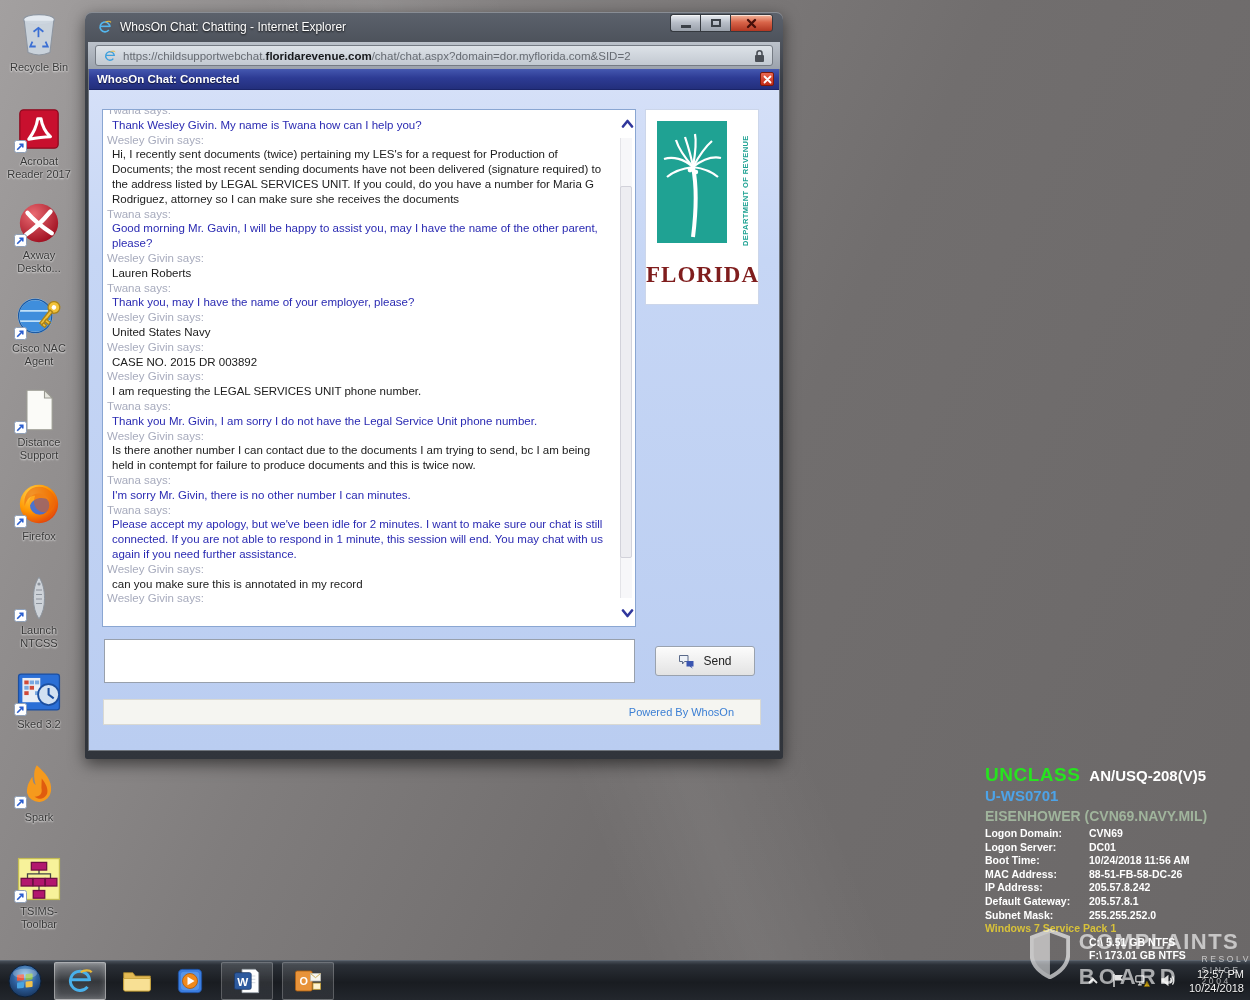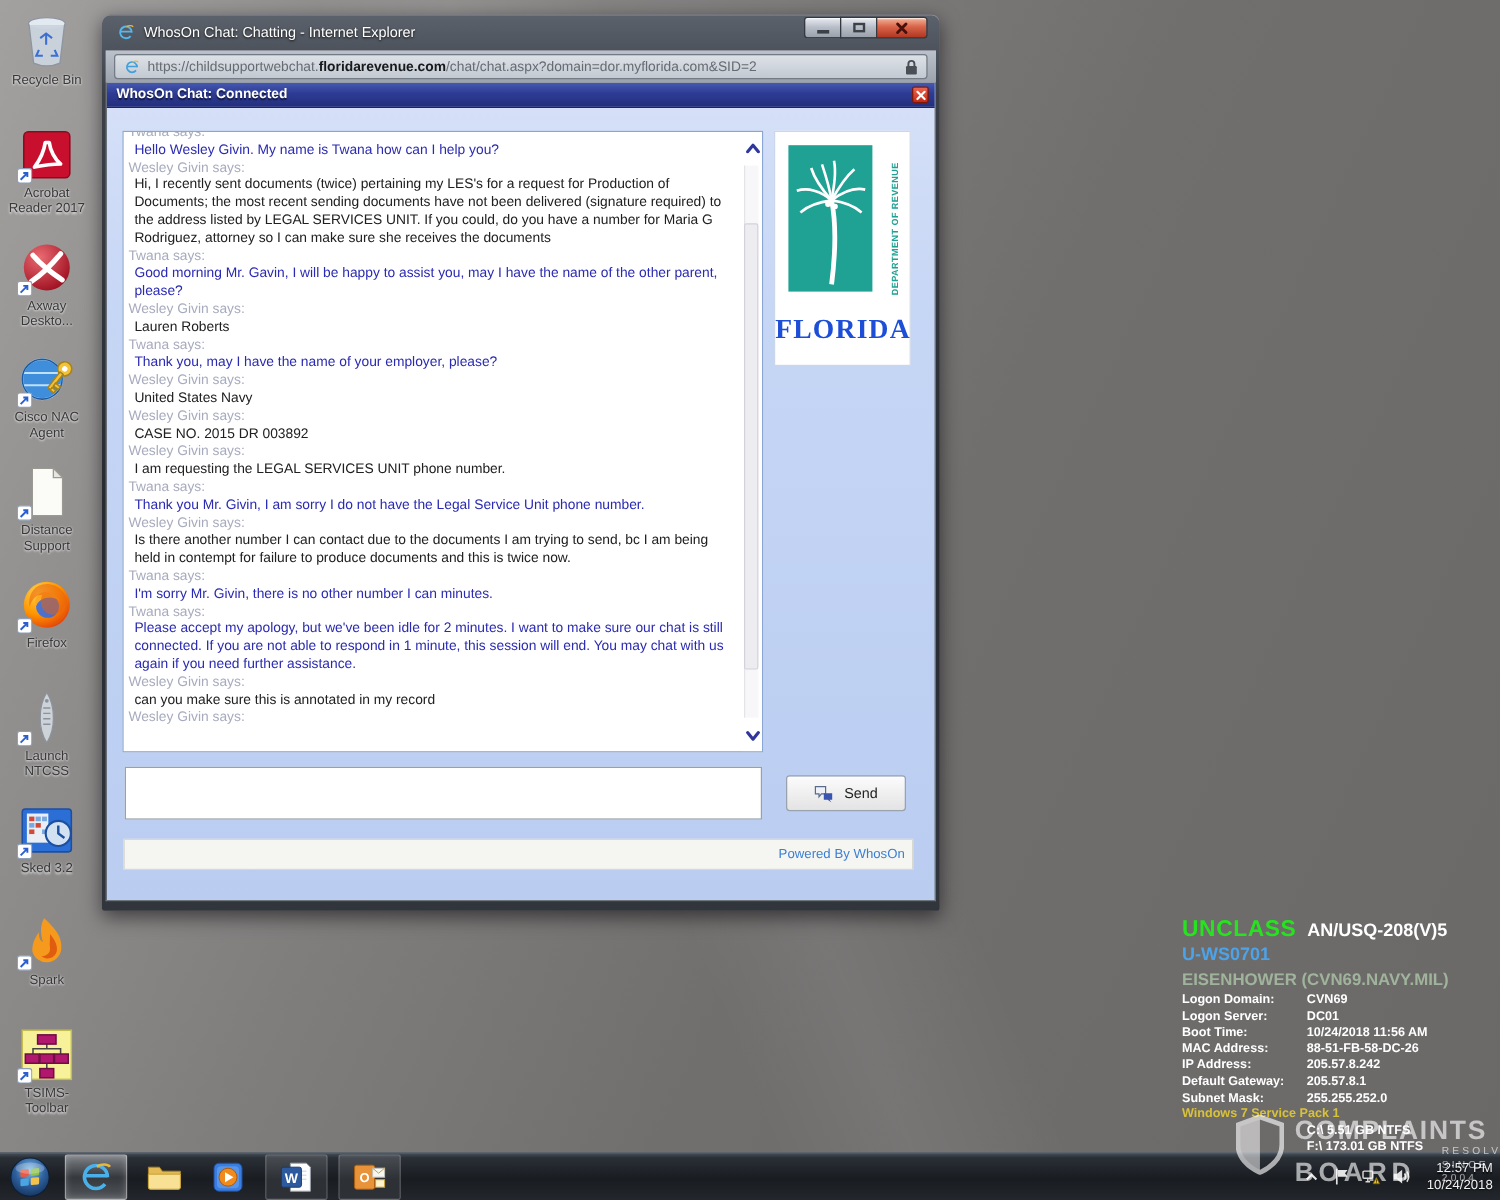--- a/index.html
+++ b/index.html
@@ -67,29 +67,29 @@
   .sb-up{ top:5px; } .sb-down{ bottom:5px; }
   .sb-track{ position:absolute; left:2px; top:28px; bottom:28px; width:12px; background:#f7f7f9; border-left:1px solid #e4e4e8; }
   .sb-thumb{ position:absolute; left:-1px; top:48px; width:12px; height:372px; background:#ededf1; border:1px solid #d2d2da; border-radius:2px; }
 
   .fl-card{ position:absolute; left:556px; top:40px; width:114px; height:196px; background:#fff; border:1px solid #ccd6ea; }
   .fl-teal{ position:absolute; left:11px; top:11px; width:70px; height:122px; background:#1fa293; }
   .fl-teal svg{ width:100%; height:100%; }
   .fl-dept{ position:absolute; right:8px; top:8px; height:128px; writing-mode:vertical-rl; transform:rotate(180deg);
     font-size:7.5px; font-weight:bold; color:#1fa293; letter-spacing:.4px; white-space:nowrap; }
   .fl-name{ position:absolute; left:0; right:0; bottom:16px; text-align:center; font-family:"Liberation Serif",serif;
-    font-weight:bold; font-size:23px; color:#1d4ed8; letter-spacing:1px; }
+    font-weight:bold; font-size:23px; color:#7f1d1d; letter-spacing:1px; }
 
   .chat-input{ position:absolute; left:15px; top:570px; width:531px; height:44px; background:#fff; border:1px solid #98a0ac;
     font-family:"Liberation Sans",sans-serif; font-size:12px; padding:4px; resize:none; outline:none; }
   .send-btn{ position:absolute; left:566px; top:577px; width:100px; height:30px; border:1px solid #9aa2ae; border-radius:3px;
     background:linear-gradient(#fcfcfc,#e3e3e3); display:flex; align-items:center; justify-content:center; gap:8px;
     font-size:12px; color:#222; cursor:pointer; box-shadow:inset 0 1px 0 #fff; }
   .footer-bar{ position:absolute; left:14px; top:630px; width:658px; height:26px; background:#f5f5f1; border:1px solid #d9d9d3;
-    display:flex; align-items:center; justify-content:flex-end; padding:0 6px; }
+    display:flex; align-items:center; justify-content:flex-end; padding:0 26px; }
   .footer-link{ color:#3b7fd4; font-size:11px; cursor:pointer; }
 
   
   .bginfo{ position:absolute; left:985px; top:764px; width:262px; color:#fff; font-weight:bold; }
   .bg-line1{ display:flex; align-items:baseline; gap:9px; }
   .unclass{ color:#27e31f; font-size:19px; letter-spacing:.5px; }
   .sysid{ font-size:15px; }
   .ws{ color:#4da3e8; font-size:15px; margin-top:1px; }
   .host{ color:#a0b49c; font-size:14px; margin-top:4px; }
   .bg-rows{ margin-top:3px; font-size:10.5px; line-height:13.6px; }
@@ -356,21 +356,21 @@
           <svg width="9" height="9" viewBox="0 0 9 9">
               <path d="M1.5 1.5l6 6M7.5 1.5l-6 6" stroke="#fff" stroke-width="1.8" stroke-linecap="round"></path>
             </svg>
         </div>
       </div>
 
       <div class="transcript">
         <div class="chat-log" id="chat-log">
             <div>
               <div class="msg-label">Twana says:</div>
-              <div class="msg-text agent">Hello Wesley Givin. My name is Twana how can I help you?</div>
+              <div class="msg-text agent">Thank Wesley Givin. My name is Twana how can I help you?</div>
             </div>
             <div>
               <div class="msg-label">Wesley Givin says:</div>
               <div class="msg-text visitor">Hi, I recently sent documents (twice) pertaining my LES's for a request for Production of Documents; the most recent sending documents have not been delivered (signature required) to the address listed by LEGAL SERVICES UNIT. If you could, do you have a number for Maria G Rodriguez, attorney so I can make sure she receives the documents</div>
             </div>
             <div>
               <div class="msg-label">Twana says:</div>
               <div class="msg-text agent">Good morning Mr. Gavin, I will be happy to assist you, may I have the name of the other parent, please?</div>
             </div>
             <div>

